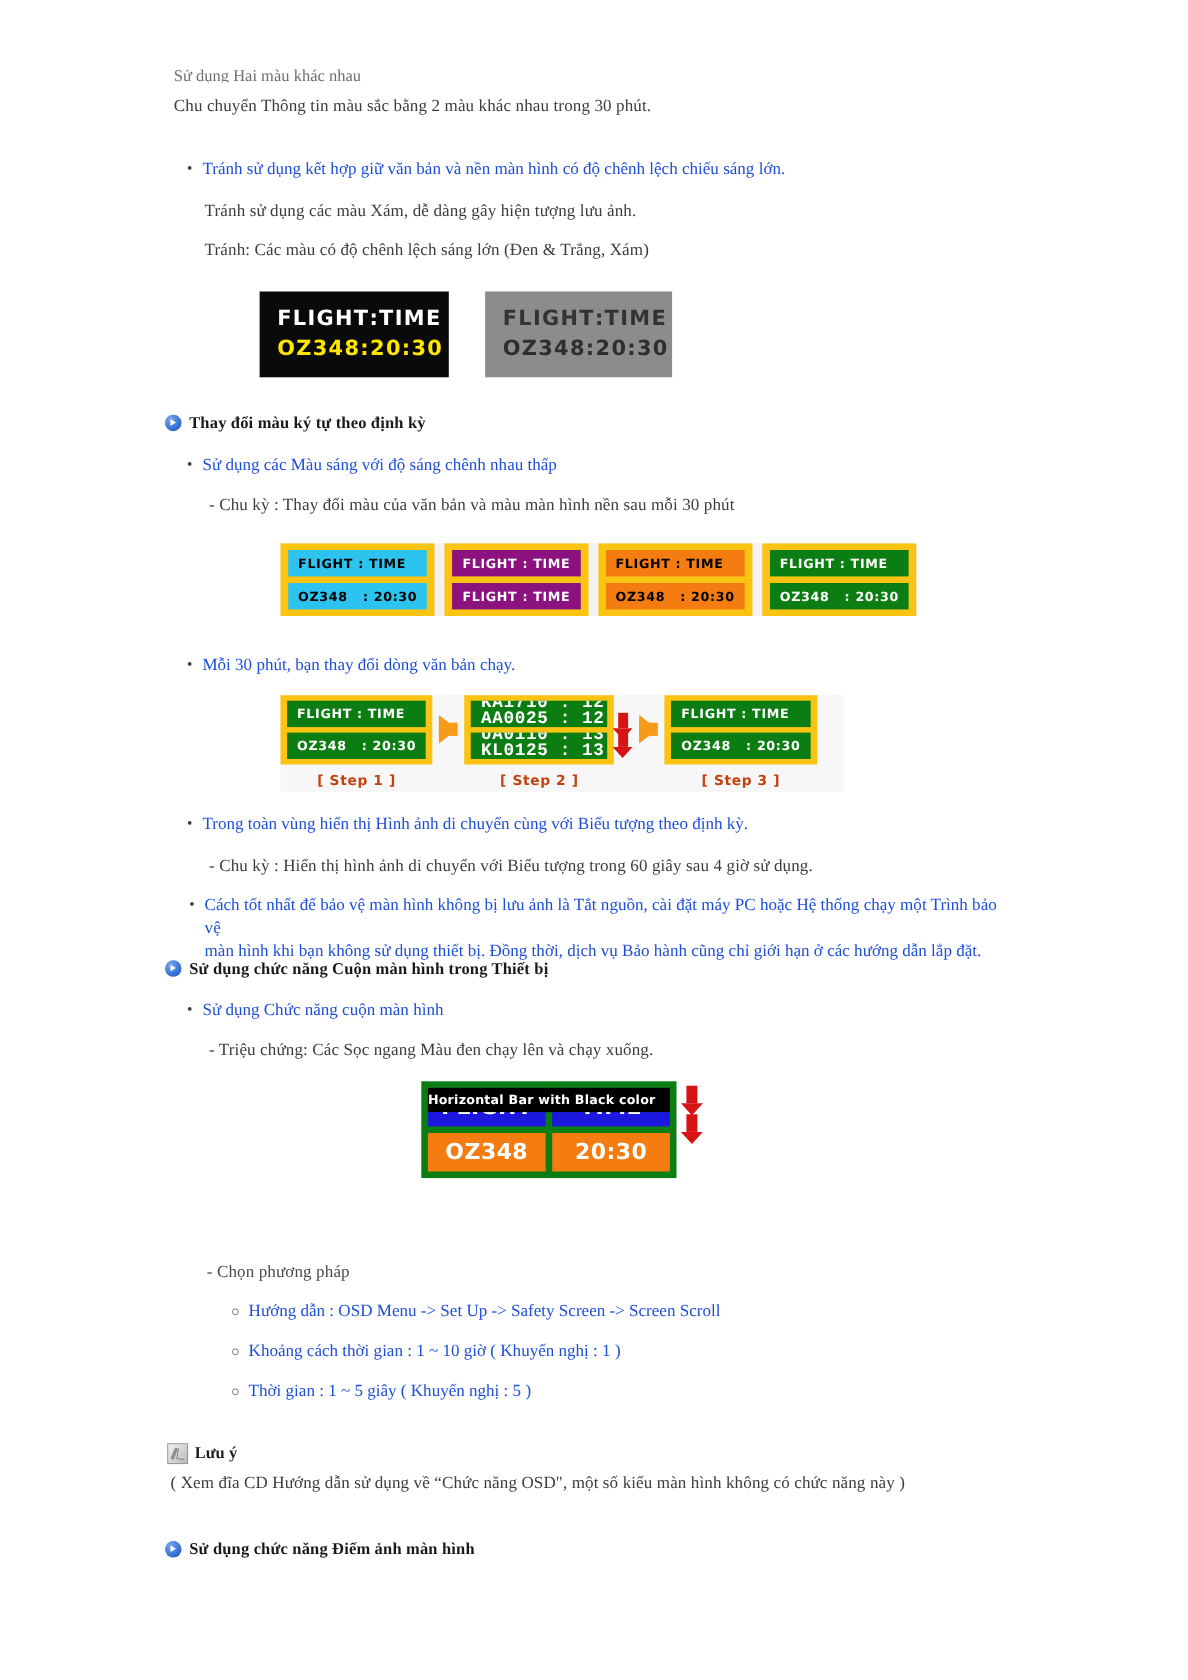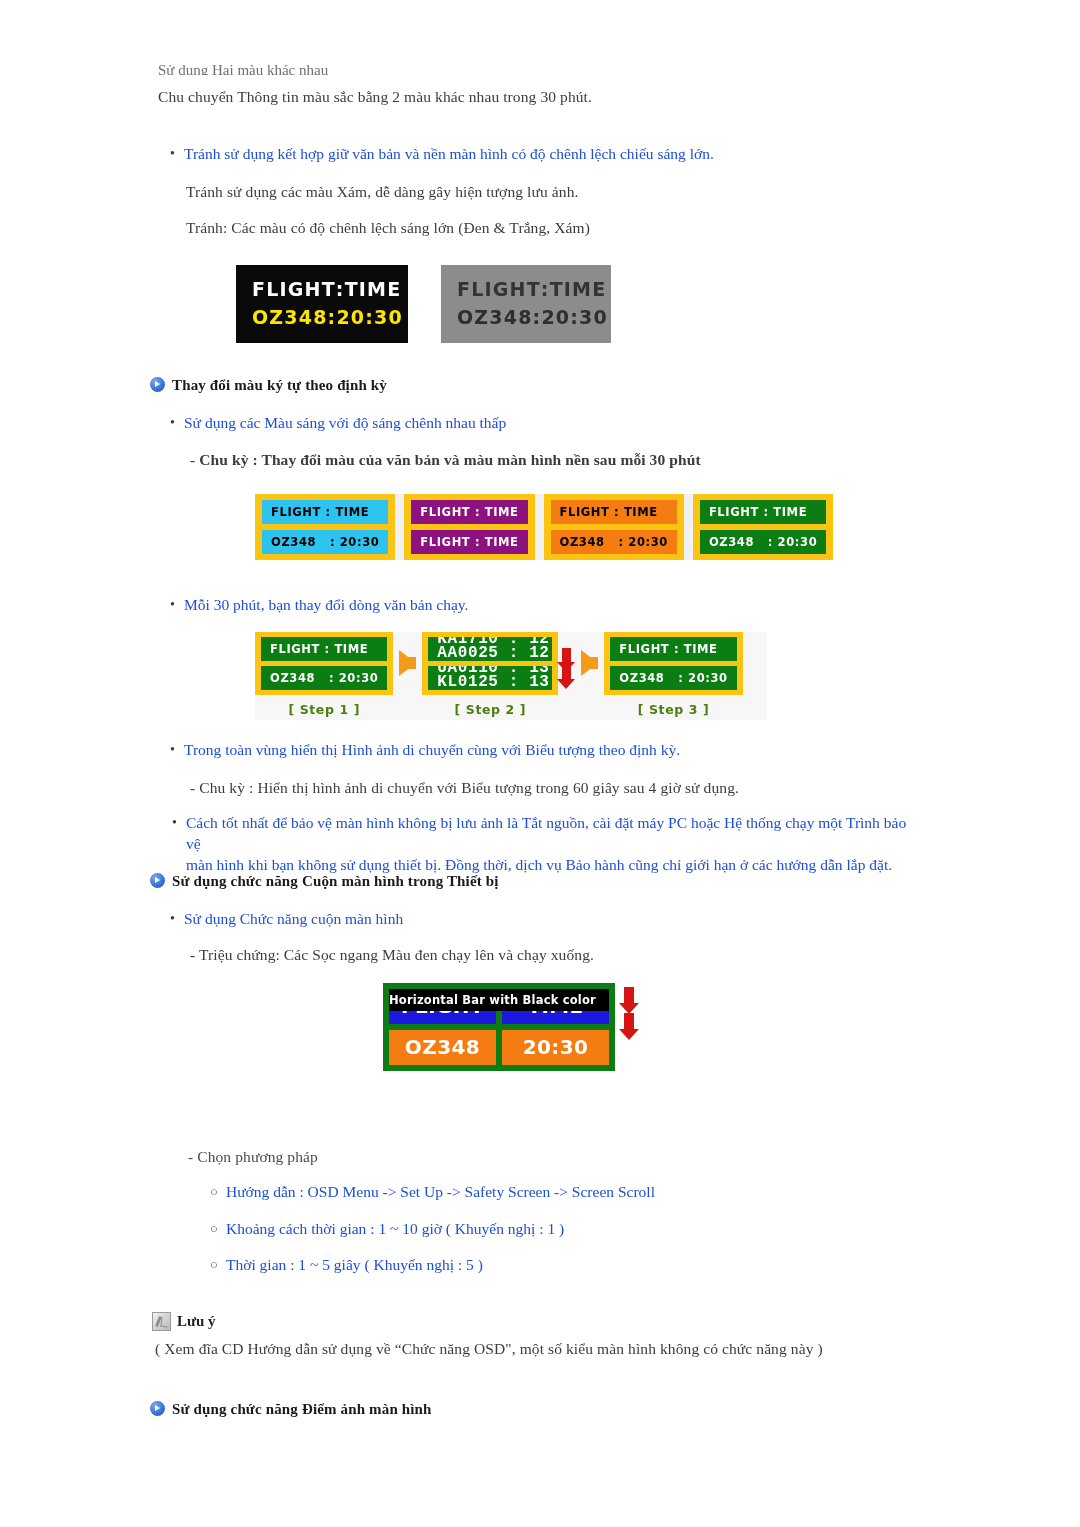--- a/index.html
+++ b/index.html
@@ -239,21 +239,21 @@
     font-family: "DejaVu Sans", "Liberation Sans", sans-serif;
     font-weight: bold;
     font-size: 11.5px;
     letter-spacing: .6px;
     padding: 5px 9px;
     white-space: pre;
     line-height: 14px;
   }
   .step-label {
     margin-top: 7px;
-    color: #4d7c0f;
+    color: #c2410c;
     font-family: "DejaVu Sans", "Liberation Sans", sans-serif;
     font-weight: bold;
     font-size: 12.5px;
     letter-spacing: .6px;
     white-space: pre;
   }
   .scroll-line {
     background: #0b7d12;
     height: 24px;
     overflow: hidden;
@@ -437,21 +437,21 @@
   <div class="section-head" style="left:150px; top:377px;">
     <span class="arrow-icon"></span>
     <span class="section-title">Thay đổi màu ký tự theo định kỳ</span>
   </div>
 
   <div class="bullet-row" style="left:170px; top:412px; width:700px;">
     <span class="bullet-dot"></span>
     <span class="bullet-text">Sử dụng các Màu sáng với độ sáng chênh nhau thấp</span>
   </div>
 
-  <div class="para" style="left:190px; top:449px;font-weight:bold;">- Chu kỳ : Thay đổi màu của văn bản và màu màn hình nền sau mỗi 30 phút</div>
+  <div class="para" style="left:190px; top:449px;">- Chu kỳ : Thay đổi màu của văn bản và màu màn hình nền sau mỗi 30 phút</div>
 
   <div class="fig-four">
     <div class="panel" style="background:#fbc312;">
       <div class="line" style="background:#2cc3ef;color:#000000;">FLIGHT : TIME</div>
       <div class="line" style="background:#2cc3ef;color:#000000;">OZ348   : 20:30</div>
     </div>
     <div class="gap-sep"></div>
     <div class="panel" style="background:#fbc312;">
       <div class="line" style="background:#8c127f;color:#ffffff;">FLIGHT : TIME</div>
       <div class="line" style="background:#8c127f;color:#ffffff;">FLIGHT : TIME</div>

